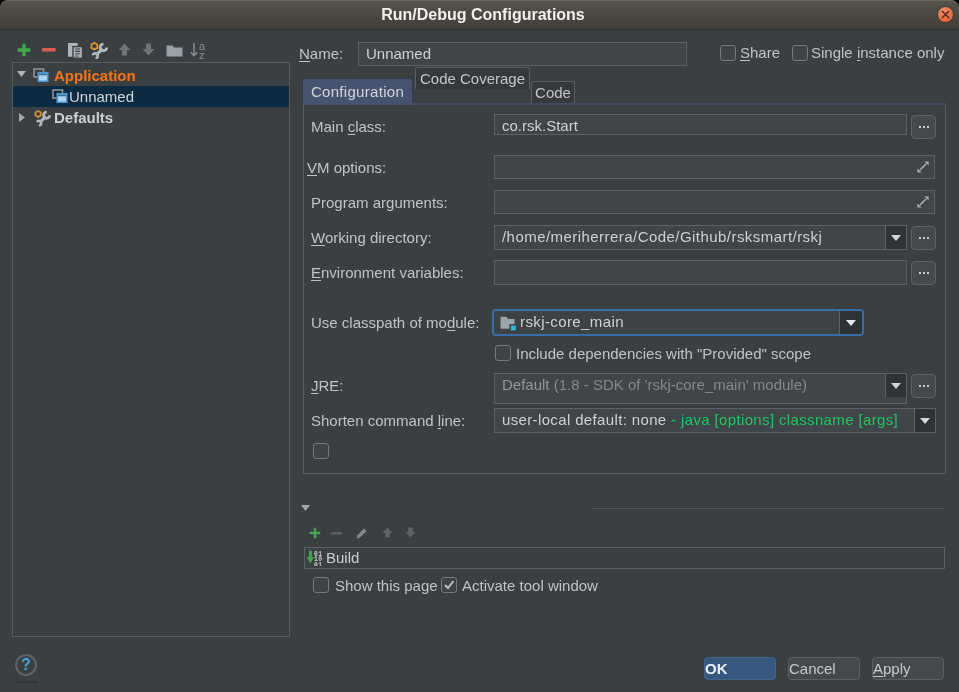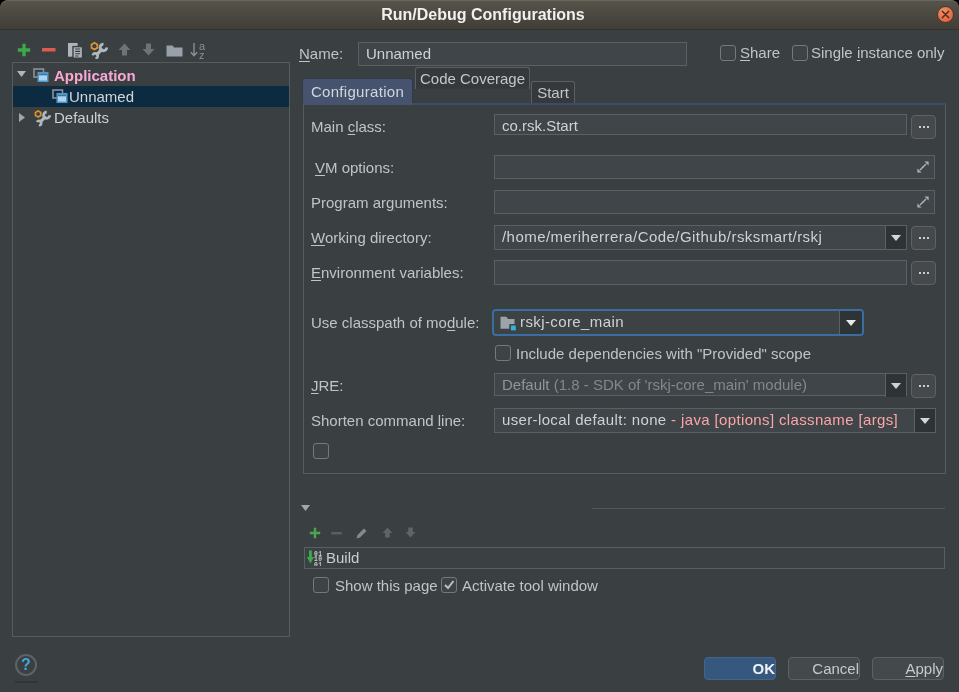--- a/index.html
+++ b/index.html
@@ -34,21 +34,21 @@
 #tree { left:12px; top:62px; width:278px; height:575px; border:1px solid #565b5e; }
 .trow { position:absolute; left:0; width:276px; height:21px; line-height:21px; }
 
 #tab1 { left:302px; top:78px; width:111px; height:26px; background:#46536e;
   border:1px solid #31394a; border-bottom:none; border-radius:3px 3px 0 0;
   text-align:center; line-height:25px; color:#d2d6db; letter-spacing:0.3px; }
 .tab { background:#35393c; border:1px solid #5a5f63; border-bottom:none;
   border-radius:3px 3px 0 0; text-align:center; color:#c2c6c9; line-height:21px; }
 #panel { left:303px; top:103px; width:643px; height:371px; border:1px solid #565b5e; border-top:2px solid #3e4b64; }
 
-.pbtn { height:23px; border-radius:4px; text-align:right; line-height:22px; }
+.pbtn { height:23px; border-radius:4px; text-align:left; line-height:22px; }
 </style>
 </head>
 <body>
 <div id="win">
   <div id="tbar" class="abs">
       <div id="title">Run/Debug Configurations</div>
     </div>
   <div id="close" class="abs">
     <svg width="15" height="15" style="position:absolute;left:0;top:0">
       <path d="M4.4 4.4l6.2 6.2M10.6 4.4l-6.2 6.2" stroke="#553323" stroke-width="1.5" stroke-linecap="round"></path>
@@ -91,66 +91,66 @@
   <div id="tree" class="abs"></div>
   <div class="trow" style="left:13px;top:65px;">
     <svg class="abs" style="left:4px;top:6px" width="9" height="6">
         <polygon points="0,0 9,0 4.5,6" fill="#b2b6b9"></polygon>
       </svg>
     <svg class="abs" style="left:20px;top:3px" width="16" height="15">
       <rect x="1" y="1" width="9.5" height="8" fill="none" stroke="#8b9196" stroke-width="1.6"></rect>
       <rect x="5.2" y="4.7" width="9.6" height="8.6" fill="#aed3ef" stroke="#4a96cd" stroke-width="1.5"></rect>
       <rect x="6" y="5.5" width="8" height="1.8" fill="#39739f"></rect>
       </svg>
-    <span class="abs" style="left:41px;color:#f9a8d4;font-weight:bold">Application</span>
+    <span class="abs" style="left:41px;color:#f97316;font-weight:bold">Application</span>
   </div>
   <div class="trow" style="left:13px;top:86px;background:#0d2b40;">
     <svg class="abs" style="left:39px;top:3px" width="16" height="15">
       <rect x="1" y="1" width="9.5" height="8" fill="none" stroke="#8b9196" stroke-width="1.6"></rect>
       <rect x="5.2" y="4.7" width="9.6" height="8.6" fill="#aed3ef" stroke="#4a96cd" stroke-width="1.5"></rect>
       <rect x="6" y="5.5" width="8" height="1.8" fill="#39739f"></rect>
       </svg>
     <span class="abs" style="left:56px;color:#d2d6d9">Unnamed</span>
   </div>
   <div class="trow" style="left:13px;top:107px;">
     <svg class="abs" style="left:6px;top:6px" width="6" height="9">
         <polygon points="0,0 6,4.5 0,9" fill="#a2a6a9"></polygon>
       </svg>
     <svg class="abs" style="left:20px;top:2px" width="19" height="18">
       <path d="M6.6 13.6 L12.8 7.4" stroke="#b0b8bd" stroke-width="3"></path>
       <circle cx="13.6" cy="6.2" r="3.1" fill="none" stroke="#b0b8bd" stroke-width="2.7" stroke-dasharray="14.4 5.1"></circle>
       <circle cx="6" cy="14.1" r="2.3" fill="none" stroke="#b0b8bd" stroke-width="2.4" stroke-dasharray="3.4 4.1 7"></circle>
       <polygon points="8.6,2.9 8.6,7 5.1,9 1.6,7 1.6,2.9 5.1,0.9" fill="#d9932f"></polygon>
       <circle cx="5.1" cy="4.9" r="1.9" fill="#3a3f42"></circle>
       </svg>
-    <span class="abs" style="left:41px;color:#ccd0d3;font-weight:normal">Defaults</span>
+    <span class="abs" style="left:41px;color:#ccd0d3;font-weight:bold">Defaults</span>
   </div>
 
   <div class="abs lbl" style="left:299px;top:42px;line-height:24px"><u>N</u>ame:</div>
   <div class="abs field" style="left:358px;top:42px;width:329px;height:24px">Unnamed</div>
   <div class="abs cb" style="left:720px;top:45px"></div>
   <div class="abs lbl" style="left:740px;top:45px;line-height:16px"><u>S</u>hare</div>
   <div class="abs cb" style="left:792px;top:45px"></div>
   <div class="abs lbl" style="left:811px;top:45px;line-height:16px">Single <u>i</u>nstance only</div>
 
   <div id="tab1" class="abs">Configuration</div>
   <div class="abs tab" style="left:415px;top:67px;width:115px;height:22px">Code Coverage</div>
-  <div class="abs tab" style="left:531px;top:81px;width:44px;height:22px">Start</div>
+  <div class="abs tab" style="left:531px;top:81px;width:44px;height:22px">Code</div>
   <div id="panel" class="abs"></div>
   <div class="abs" style="left:304px;top:103px;width:109px;height:2px;background:#46536e"></div>
 
   <div class="abs lbl" style="left:311px;top:114px;line-height:25px">Main <u>c</u>lass:</div>
   <div class="abs field" style="left:494px;top:114px;width:413px;height:21px">co.rsk.Start</div>
   <div class="abs btn3" style="left:911px;top:115px">
       <i></i>
       <i></i>
       <i></i>
     </div>
 
-  <div class="abs lbl" style="left:315px;top:155px;line-height:25px"><u>V</u>M options:</div>
+  <div class="abs lbl" style="left:307px;top:155px;line-height:25px"><u>V</u>M options:</div>
   <div class="abs field" style="left:494px;top:155px;width:441px;height:24px"></div>
   <svg class="abs" style="left:916px;top:160px" width="14" height="14">
     <path d="M6.8 7.2 L10 4" stroke="#a9b1b6" stroke-width="1.5"></path>
     <polygon points="12.6,1.4 12.6,5.6 8.4,1.4" fill="#a9b1b6"></polygon>
     <path d="M7.2 6.8 L4 10" stroke="#a9b1b6" stroke-width="1.5"></path>
     <polygon points="1.4,12.6 1.4,8.4 5.6,12.6" fill="#a9b1b6"></polygon>
     </svg>
 
   <div class="abs lbl" style="left:311px;top:190px;line-height:25px">Program ar<u>g</u>uments:</div>
   <div class="abs field" style="left:494px;top:190px;width:441px;height:24px"></div>
@@ -193,34 +193,34 @@
       <svg width="10" height="6">
           <polygon points="0,0 10,0 5,6" fill="#e6eaed"></polygon>
         </svg>
       </div>
   </div>
 
   <div class="abs cb" style="left:495px;top:345px"></div>
   <div class="abs lbl" style="left:516px;top:345px;line-height:17px">Include dependencies with "Provided" scope</div>
 
   <div class="abs lbl" style="left:311px;top:373px;line-height:25px"><u>J</u>RE:</div>
-  <div class="abs field" style="left:494px;top:373px;width:413px;height:23px;color:#90959a">Default <span style="color:#84888c">(1.8 - SDK of 'rskj-core_main' module)</span></div>
+  <div class="abs field" style="left:494px;top:373px;width:413px;height:31px;color:#90959a">Default <span style="color:#84888c">(1.8 - SDK of 'rskj-core_main' module)</span></div>
   <div class="abs arrowbtn" style="left:885px;top:374px;width:21px;height:23px">
     <svg width="10" height="6">
         <polygon points="0,0 10,0 5,6" fill="#cdd2d5"></polygon>
       </svg>
     </div>
   <div class="abs btn3" style="left:911px;top:374px">
       <i></i>
       <i></i>
       <i></i>
     </div>
 
   <div class="abs lbl" style="left:311px;top:408px;line-height:25px">Shorten command <u>l</u>ine:</div>
-  <div class="abs field" style="left:494px;top:408px;width:442px;height:25px;letter-spacing:0.36px">user-local default: none <span style="color:#fca5a5">- java [options] classname [args]</span></div>
+  <div class="abs field" style="left:494px;top:408px;width:442px;height:25px;letter-spacing:0.36px">user-local default: none <span style="color:#22c55e">- java [options] classname [args]</span></div>
   <div class="abs arrowbtn" style="left:914px;top:409px;width:21px;height:23px">
     <svg width="10" height="6">
         <polygon points="0,0 10,0 5,6" fill="#d3d7da"></polygon>
       </svg>
     </div>
 
   <div class="abs cb" style="left:313px;top:443px"></div>
 
   <svg class="abs" style="left:301px;top:505px" width="9" height="6">
       <polygon points="0,0 9,0 4.5,6" fill="#a3a7aa"></polygon>

